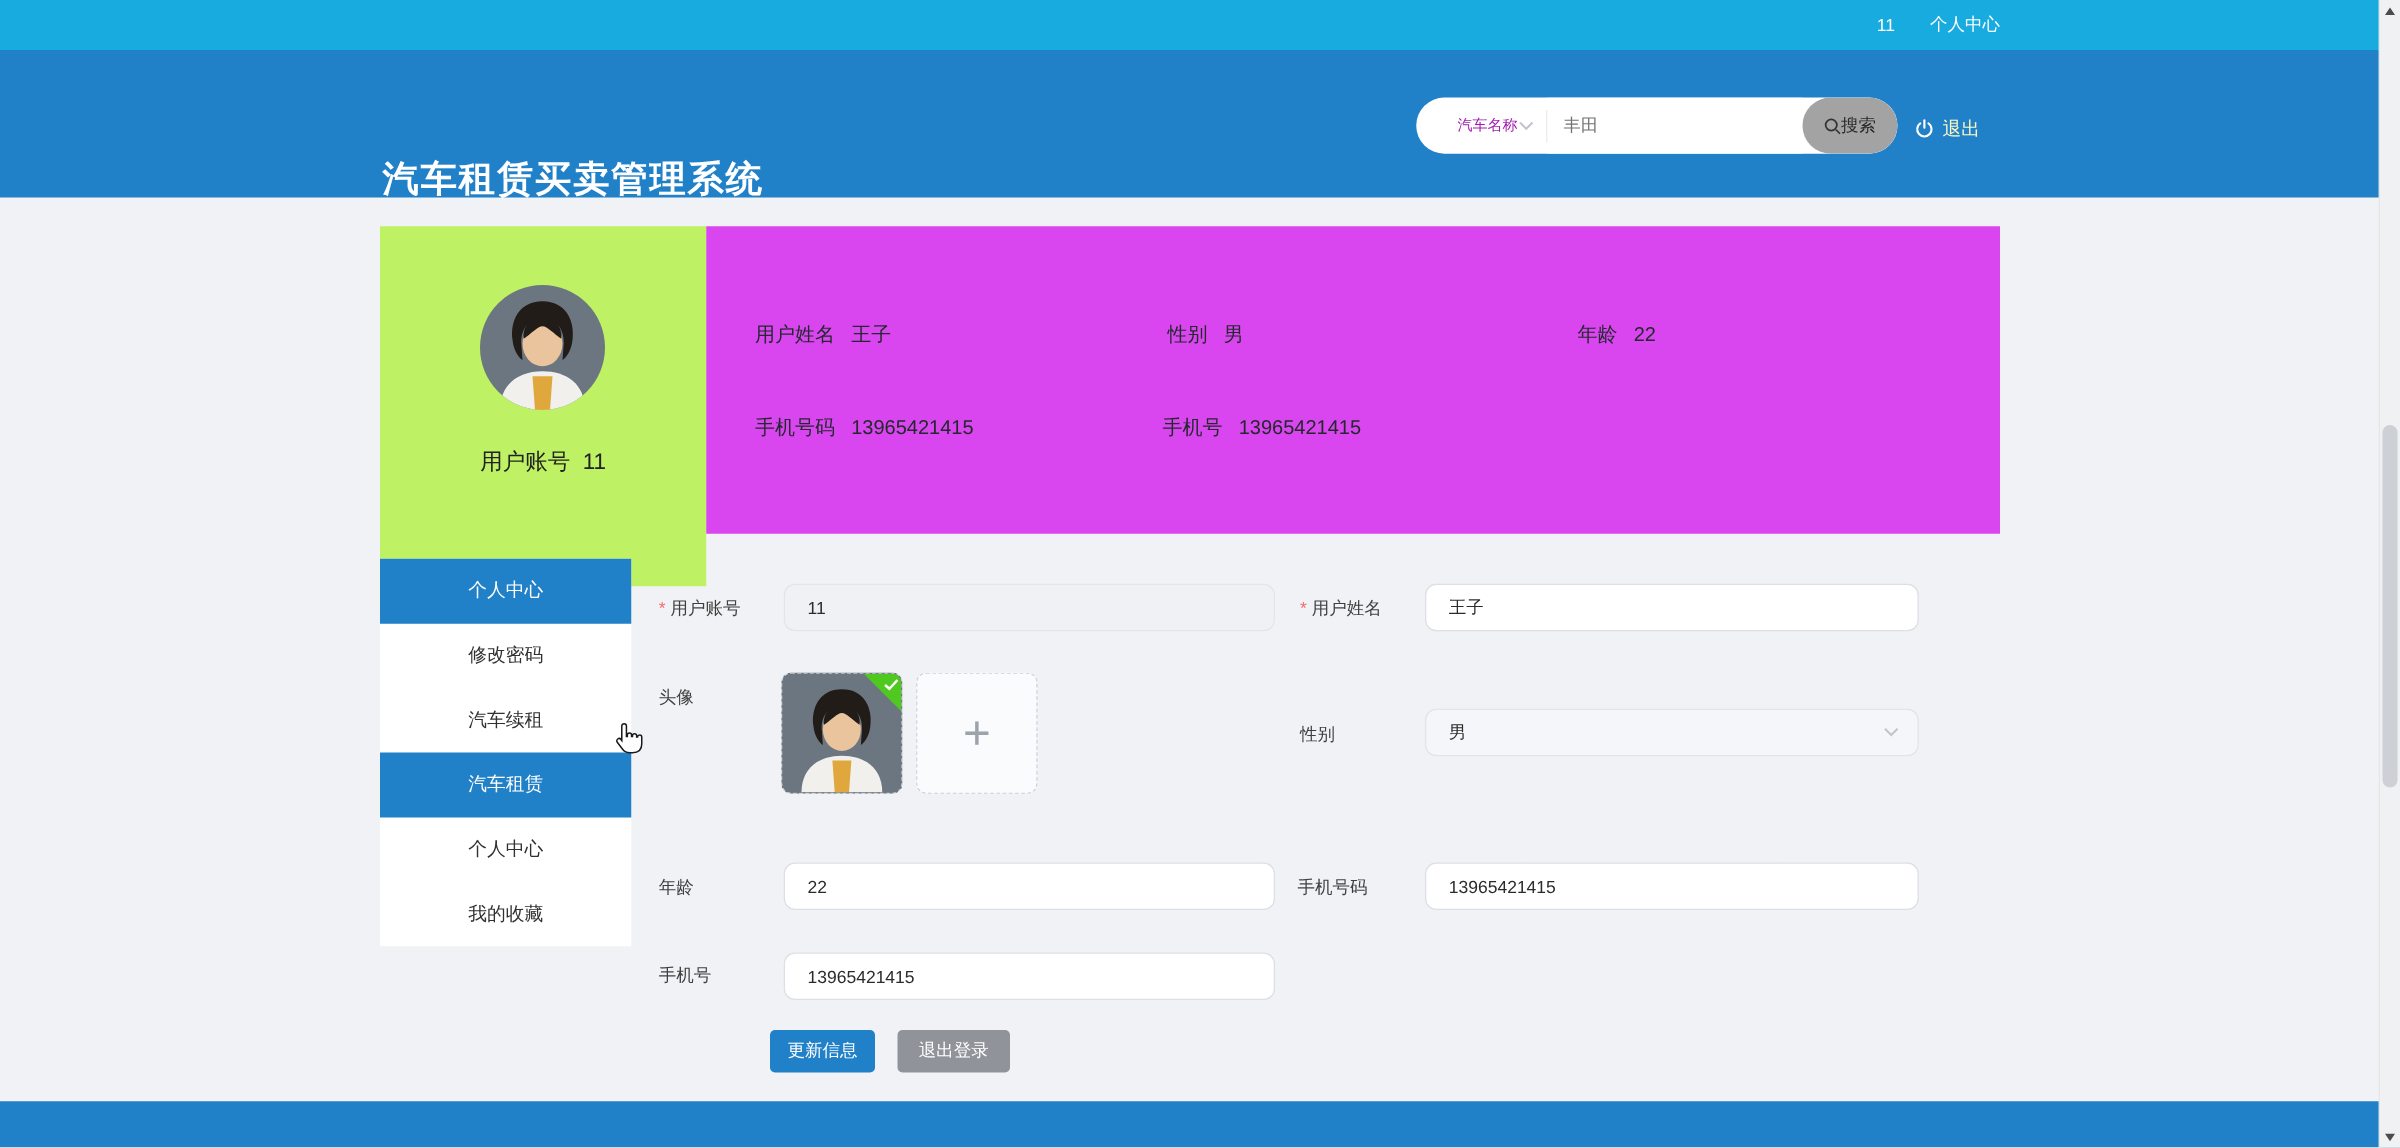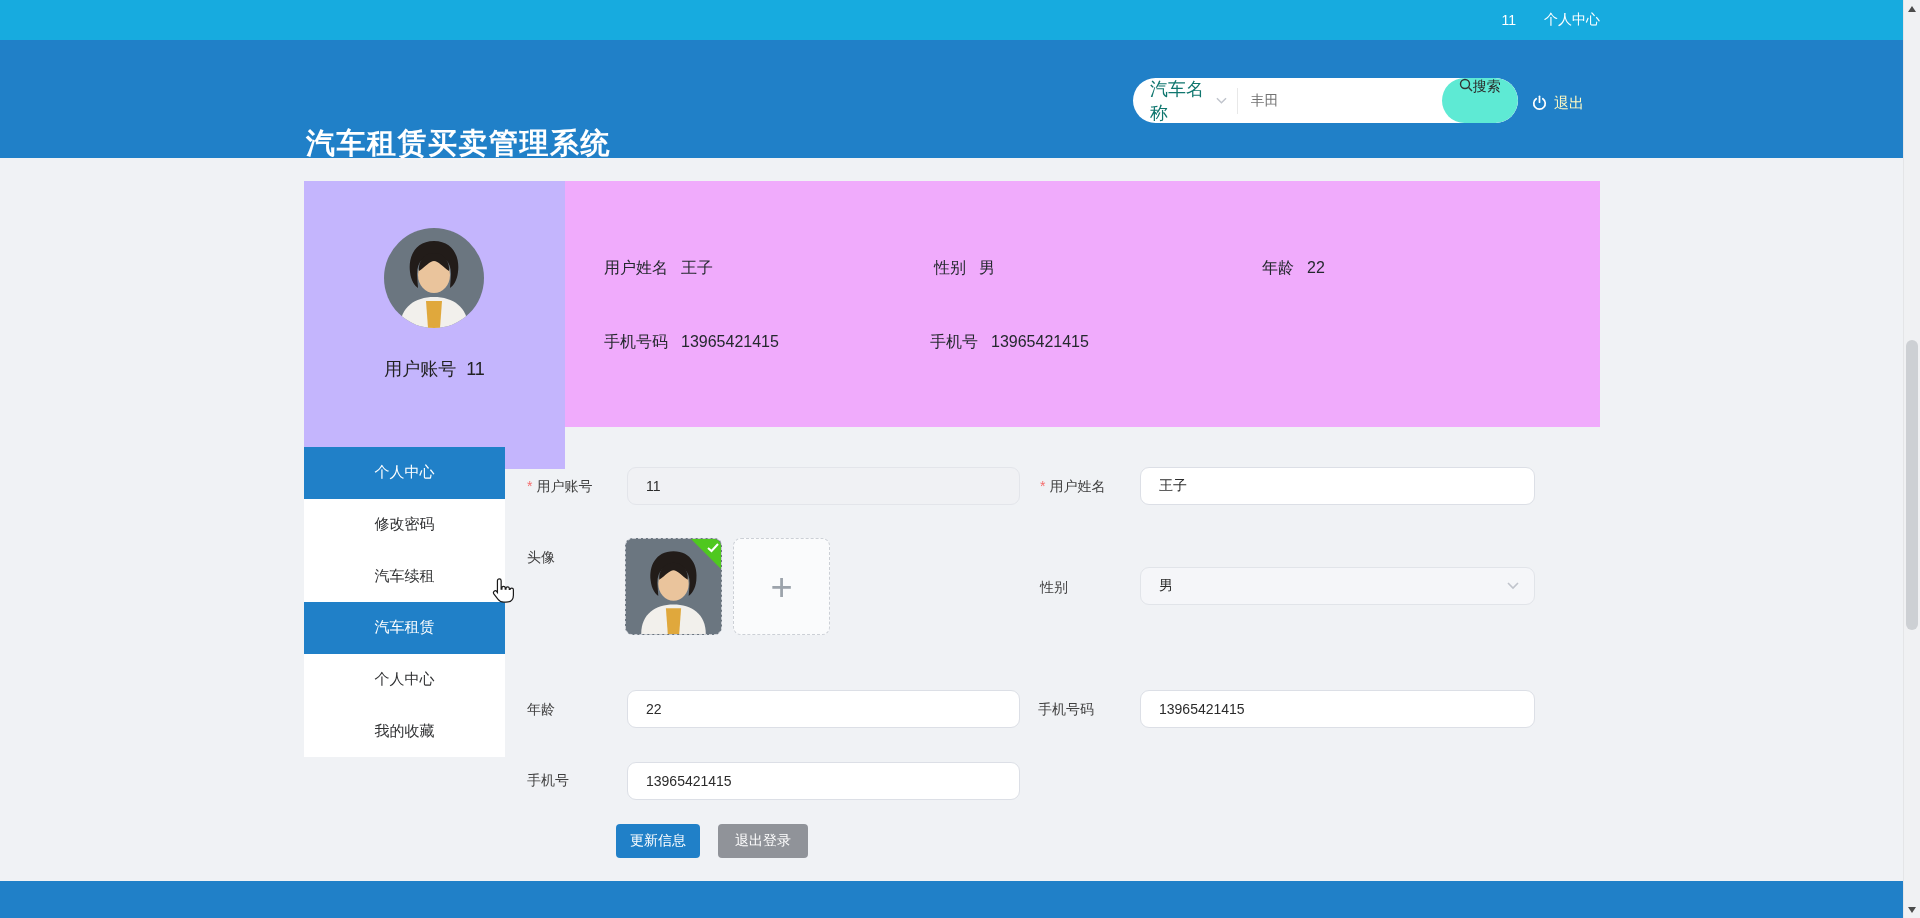--- a/index.html
+++ b/index.html
@@ -11,37 +11,37 @@
             display:flex; align-items:center; justify-content:flex-end; padding-right:320px; gap:28px; }
   .topbar span { color:#fff; font-size:14px; cursor:pointer; }
 
   
   .header { position:absolute; left:0; top:40px; width:1920px; height:118px; background:#2080c8; }
   .title { position:absolute; left:306px; top:84px; color:#fff; font-size:29px; font-weight:700; letter-spacing:1.5px; }
   .search-pill { position:absolute; left:1133px; top:38px; width:385px; height:45px; background:#fff;
                  border-radius:23px; display:flex; align-items:center; overflow:hidden; }
   .cat { width:105px; height:100%; display:flex; align-items:center; justify-content:space-between;
          padding:0 10px 0 17px; cursor:pointer; }
-  .cat span { font-size:18px; color:#0f766e; }
+  .cat span { font-size:12px; color:#a21caf;margin-left:16px; }
   .divider { width:1px; height:26px; background:#e8e8e8; }
   .search-input { flex:1; height:100%; border:none; outline:none; padding:0 10px 0 13px; font-size:14px; color:#737373;
                   font-family:"Liberation Sans","DejaVu Sans",sans-serif; }
-  .search-btn { width:78px; height:45px; border:none; background:#5eead4; border-radius:23px; cursor:pointer;
-                display:flex; align-items:flex-start; justify-content:center; gap:0; font-size:14px; color:#2b2b2b;
+  .search-btn { width:78px; height:45px; border:none; background:#a3a3a3; border-radius:23px; cursor:pointer;
+                display:flex; align-items:center; justify-content:center; gap:0; font-size:14px; color:#2b2b2b;
                 font-family:"Liberation Sans","DejaVu Sans",sans-serif; }
   .logout { position:absolute; left:1531px; top:52px; height:22px; display:flex; align-items:center; gap:6px; cursor:pointer; }
   .logout span { color:#fef9c3; font-size:15px; }
 
   
-  .profile-card { position:absolute; left:304px; top:181px; width:261px; height:288px; background:#c4b5fd; }
+  .profile-card { position:absolute; left:304px; top:181px; width:261px; height:288px; background:#bef264; }
   .avatar-circle { position:absolute; left:80px; top:47px; width:100px; height:100px; border-radius:50%; overflow:hidden; }
   .avatar-circle svg, .thumb svg.portrait { display:block; width:100%; height:100%; }
   .account-line { position:absolute; left:0; top:176px; width:261px; text-align:center; font-size:18px; color:#222; }
   .account-line .val { margin-left:10px; }
-  .profile-info { position:absolute; left:565px; top:181px; width:1035px; height:246px; background:#f0abfc; }
+  .profile-info { position:absolute; left:565px; top:181px; width:1035px; height:246px; background:#d946ef; }
   .pi-item { position:absolute; font-size:16px; color:#24292e; white-space:nowrap; }
   .pi-item .val { margin-left:13px; }
 
   
   .sidebar { position:absolute; left:304px; top:447px; width:201px; height:310px; background:#fff;
              display:flex; flex-direction:column; }
   .side-item { flex:1; display:flex; align-items:center; justify-content:center; font-size:15px; color:#303133; cursor:pointer; }
   .side-item.active { background:#2080c8; color:#fff; }
 
   

